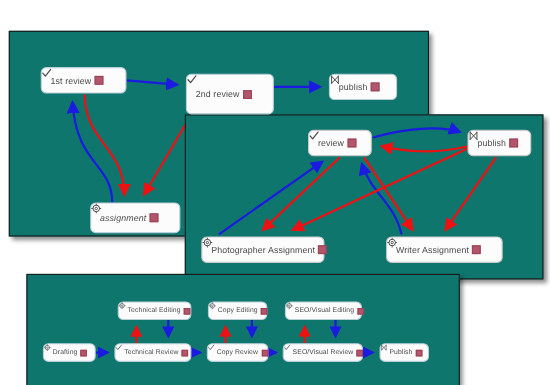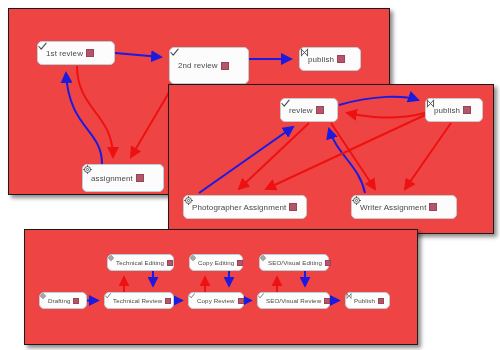--- a/index.html
+++ b/index.html
@@ -5,24 +5,25 @@
   html,body{margin:0;padding:0;}
   body{
     width:500px;height:350px;position:relative;overflow:hidden;
     background:#ffffff;
     font-family:"Liberation Sans", sans-serif;
   }
   .stage{position:absolute;inset:0;}
 
   .panel{
     position:absolute;
-    background:#ef4444;
+    background:#0f766e;
     border:1.5px solid #1b1b1b;
     box-shadow:3px 3px 4px rgba(0,0,0,0.45);
     overflow:hidden;
+    margin-top:20px;
   }
   .panel svg{position:absolute;left:0;top:0;overflow:visible;}
 
   .node{
     position:absolute;
     box-sizing:border-box;
     background:#fcfcfc;
     border:1px solid #b9cfd8;
     border-radius:5px;
     display:flex;align-items:center;
@@ -95,21 +96,21 @@
       <div class="node sz-l" style="left: 290px; top: 38px; width: 62px; height: 24px;">
         <span class="ico">
           <svg viewBox="0 0 10 10">
             <path d="M1.6,1.2 L1.6,8.8 M8.4,1.2 L8.4,8.8" stroke="currentColor" stroke-width="1" stroke-linecap="round"></path>
             <path d="M1.8,1.6 L8.2,8.4 M8.2,1.6 L1.8,8.4" stroke="currentColor" stroke-width="1" stroke-linecap="round"></path>
           </svg>
         </span>
         <span class="lbl">publish</span>
         <span class="sq" style="background: rgb(178, 87, 107);"></span>
       </div>
-      <div class="node sz-l" style="left: 73px; top: 155px; width: 82px; height: 28px;">
+      <div class="node sz-l" style="left: 73px; top: 155px; width: 82px; height: 28px; font-style: italic;">
         <span class="ico">
           <svg viewBox="0 0 10 10">
             <circle cx="5" cy="5" r="3.3" fill="none" stroke="currentColor" stroke-width="1"></circle>
             <circle cx="5" cy="5" r="1.2" fill="none" stroke="currentColor" stroke-width="0.9"></circle>
             <path d="M5,0.4 L5,1.6 M5,8.4 L5,9.6 M0.4,5 L1.6,5 M8.4,5 L9.6,5" stroke="currentColor" stroke-width="0.9" stroke-linecap="round"></path>
           </svg>
         </span>
         <span class="lbl">assignment</span>
         <span class="sq" style="background: rgb(178, 87, 107);"></span>
       </div>
@@ -146,21 +147,21 @@
       <div class="node sz-l gray" style="left: 256px; top: 13px; width: 58px; height: 24px;">
         <span class="ico">
           <svg viewBox="0 0 10 10">
             <path d="M1.6,1.2 L1.6,8.8 M8.4,1.2 L8.4,8.8" stroke="currentColor" stroke-width="1" stroke-linecap="round"></path>
             <path d="M1.8,1.6 L8.2,8.4 M8.2,1.6 L1.8,8.4" stroke="currentColor" stroke-width="1" stroke-linecap="round"></path>
           </svg>
         </span>
         <span class="lbl">publish</span>
         <span class="sq" style="background: rgb(178, 87, 107);"></span>
       </div>
-      <div class="node sz-l gray" style="left: 14px; top: 110px; width: 124px; height: 24px;">
+      <div class="node sz-l gray" style="left: 14px; top: 110px; width: 112px; height: 24px;">
         <span class="ico">
           <svg viewBox="0 0 10 10">
             <circle cx="5" cy="5" r="3.3" fill="none" stroke="currentColor" stroke-width="1"></circle>
             <circle cx="5" cy="5" r="1.2" fill="none" stroke="currentColor" stroke-width="0.9"></circle>
             <path d="M5,0.4 L5,1.6 M5,8.4 L5,9.6 M0.4,5 L1.6,5 M8.4,5 L9.6,5" stroke="currentColor" stroke-width="0.9" stroke-linecap="round"></path>
           </svg>
         </span>
         <span class="lbl">Photographer Assignment</span>
         <span class="sq" style="background: rgb(178, 87, 107);"></span>
       </div>

